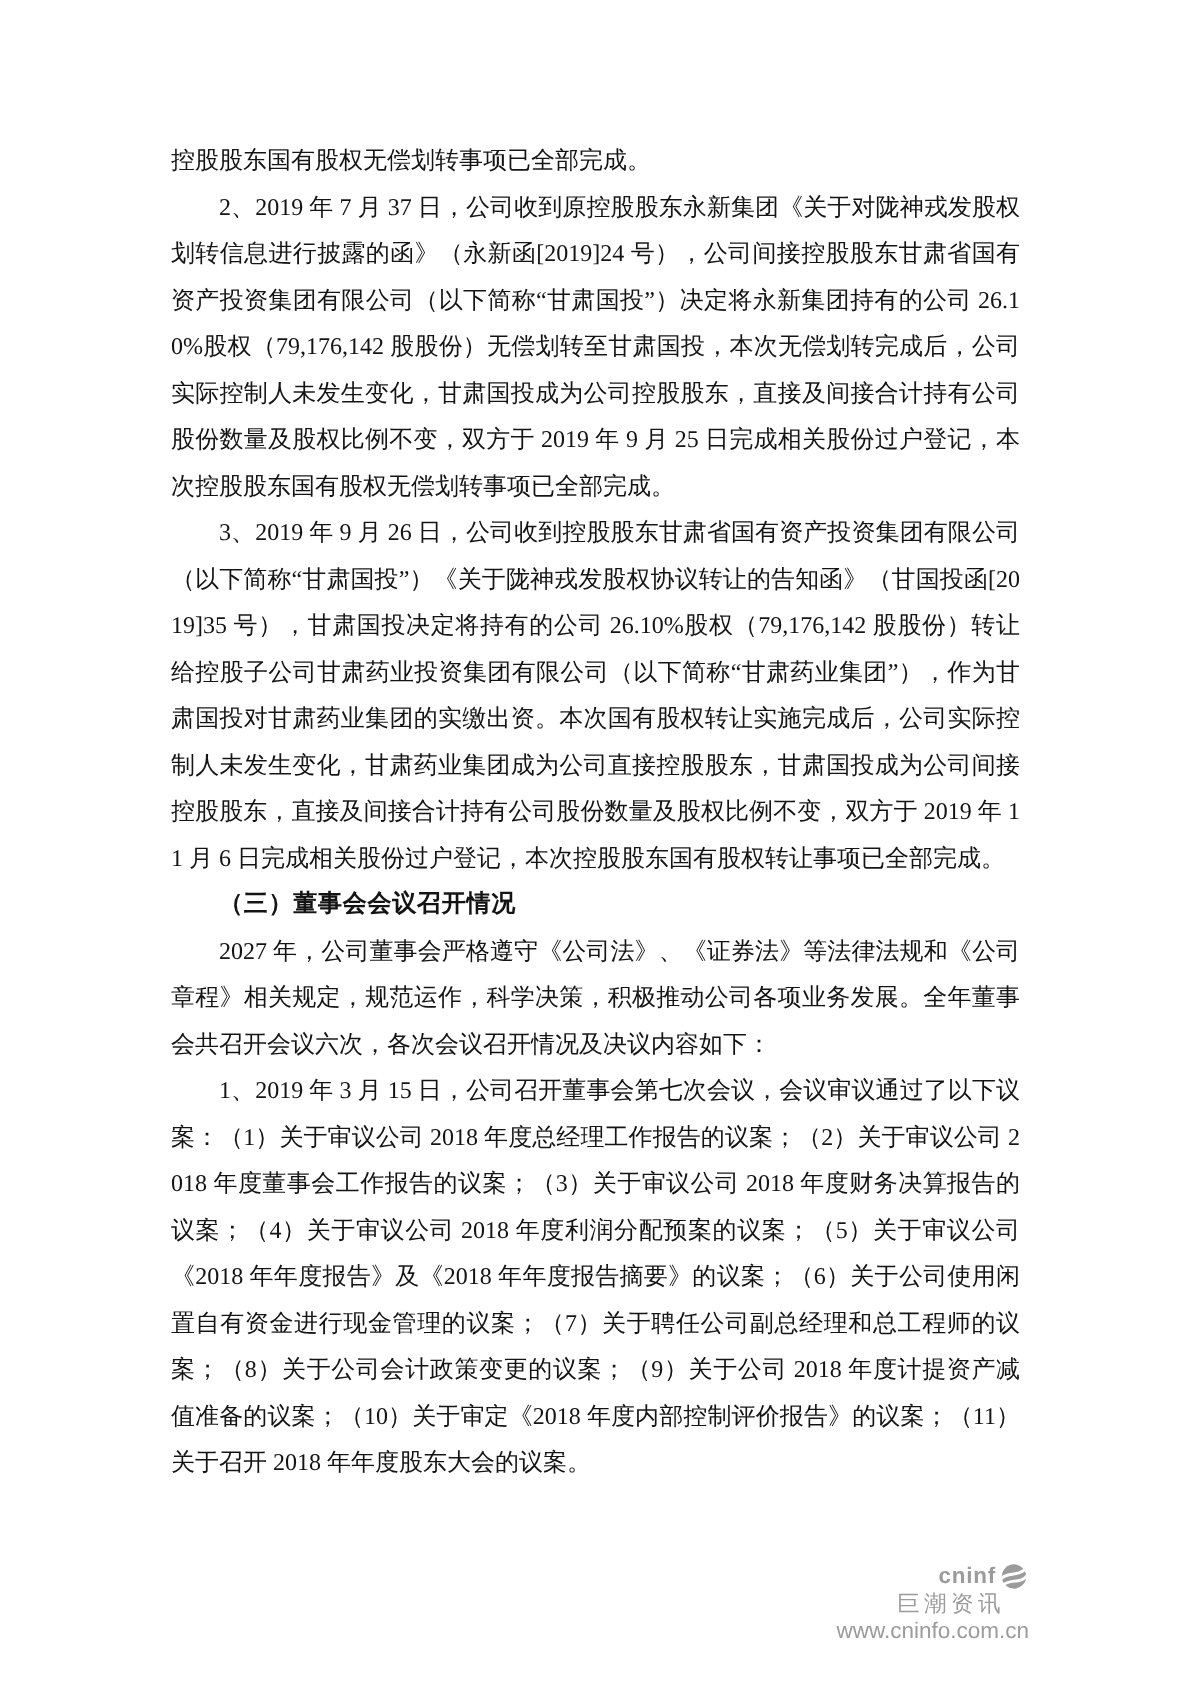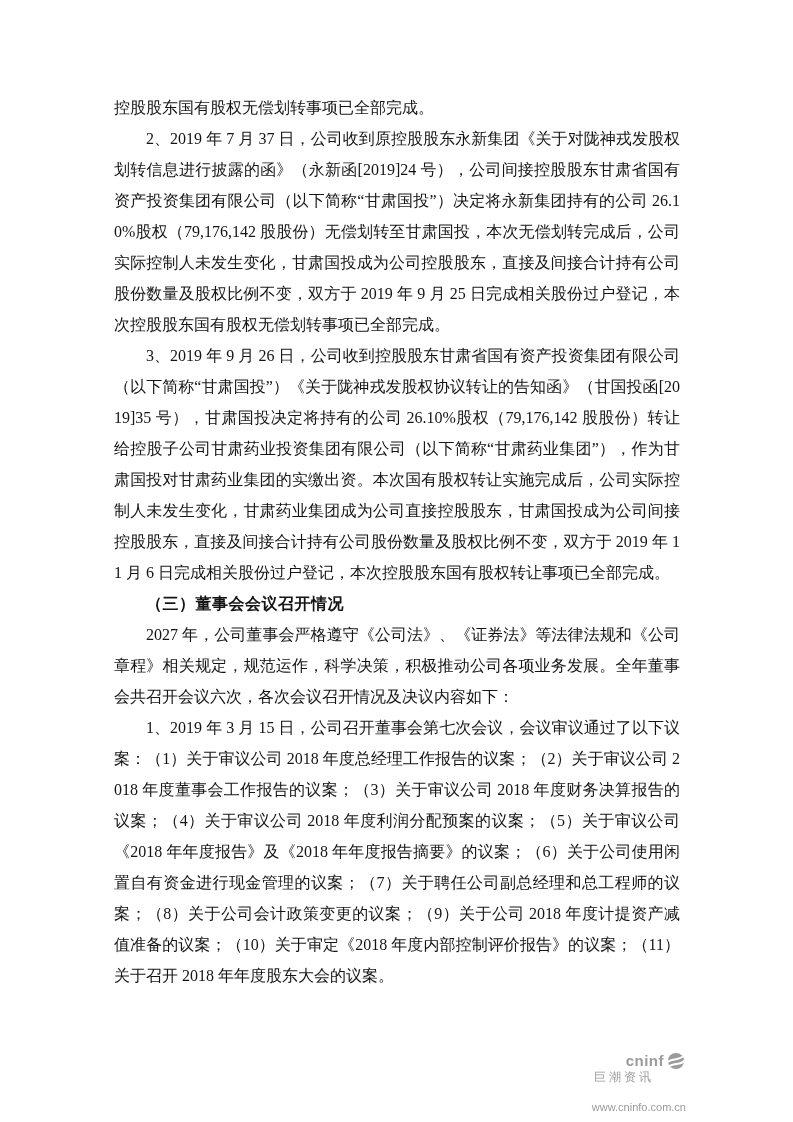--- a/index.html
+++ b/index.html
@@ -24,54 +24,54 @@
     line-height: 31px;
     text-align: justify;
     text-indent: 2em;
     font-weight: 400;
     word-break: break-all;
   }
   .doc-body p.no-indent { text-indent: 0; }
   .doc-body h3.heading {
     font-weight: 700;
     text-align: left;
-    font-family: Liberation Serif, serif;
+    font-family: Liberation Mono, monospace;
     letter-spacing: 0.5px;
   }
   .watermark {
     position: absolute;
     right: 6px;
-    bottom: 8px;
+    bottom: 26px;
     text-align: right;
     color: #9b9b9b;
     font-family: "Liberation Sans", "DejaVu Sans", sans-serif;
     line-height: 1.15;
     user-select: none;
   }
   .brand-row {
     display: flex;
     align-items: center;
     justify-content: flex-end;
     gap: 2px;
   }
   .brand {
     font-weight: 700;
     font-size: 15px;
     letter-spacing: 0.5px;
   }
   .swirl { display: inline-flex; }
   .brand-cn {
-    font-size: 12px;
+    font-size: 15px;
     letter-spacing: 3px;
     margin-top: 1px;
-    margin-right: 32px;
+    margin-right: 16px;
   }
   .url {
-    font-size: 11px;
-    margin-top: 17px;
+    font-size: 15px;
+    margin-top: 1px;
   }
 </style>
 </head>
 <body>
 
 <div class="page">
 
   <main class="doc-body">
     <p class="no-indent">控股股东国有股权无偿划转事项已全部完成。</p>
     <p>2、2019 年 7 月 37 日，公司收到原控股股东永新集团《关于对陇神戎发股权划转信息进行披露的函》（永新函[2019]24 号），公司间接控股股东甘肃省国有资产投资集团有限公司（以下简称“甘肃国投”）决定将永新集团持有的公司 26.10%股权（79,176,142 股股份）无偿划转至甘肃国投，本次无偿划转完成后，公司实际控制人未发生变化，甘肃国投成为公司控股股东，直接及间接合计持有公司股份数量及股权比例不变，双方于 2019 年 9 月 25 日完成相关股份过户登记，本次控股股东国有股权无偿划转事项已全部完成。</p>

